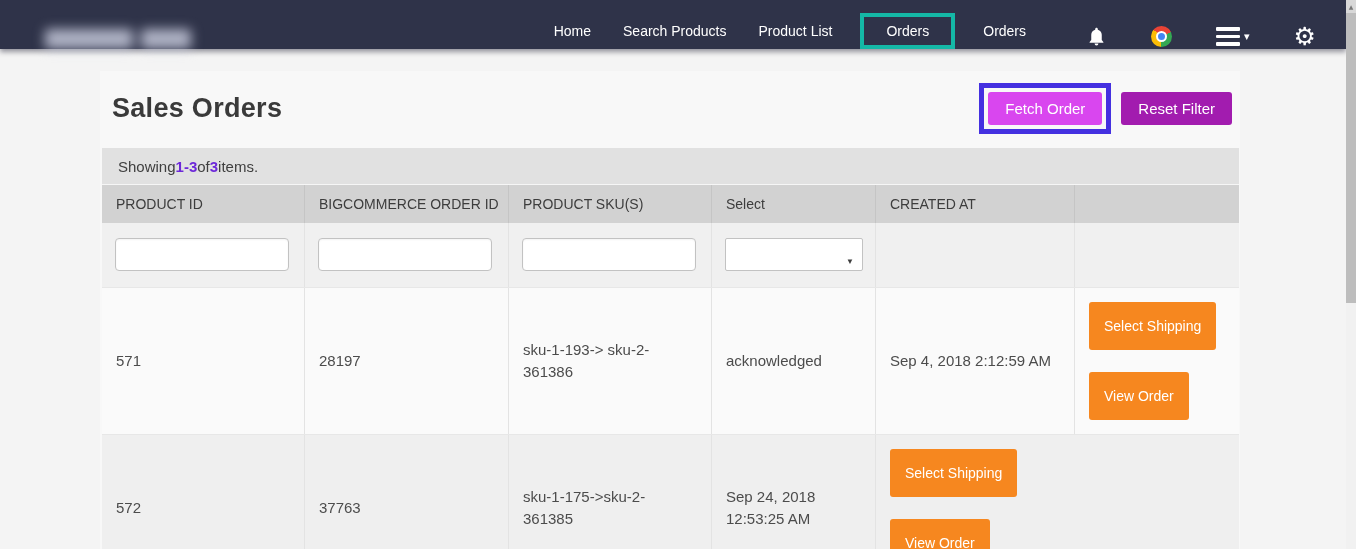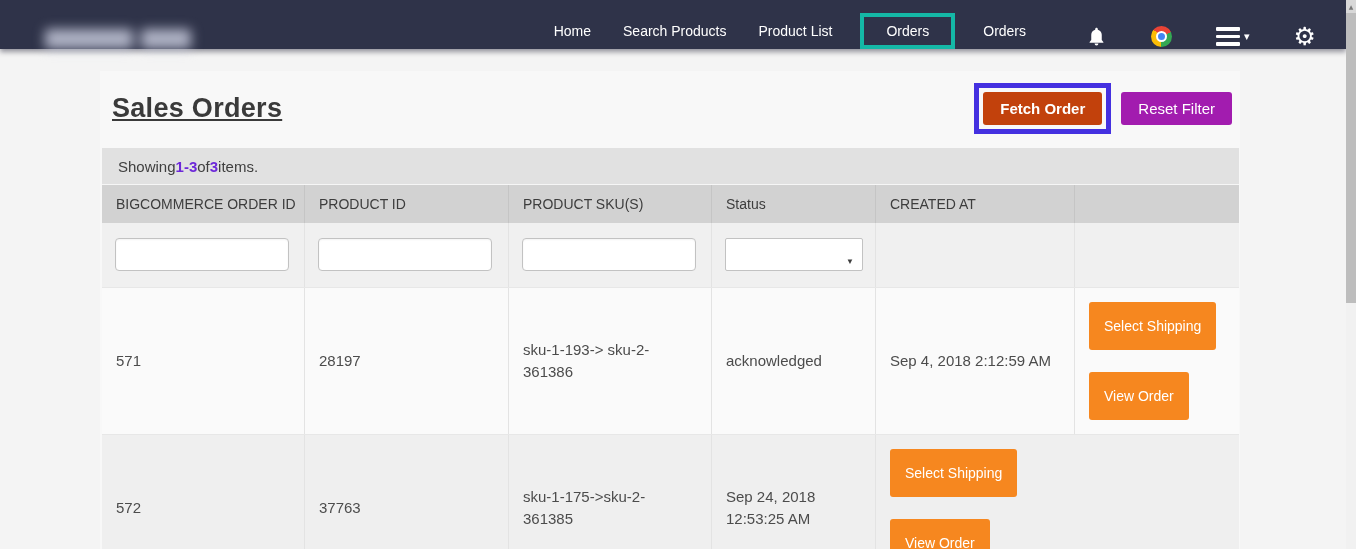--- a/index.html
+++ b/index.html
@@ -40,26 +40,26 @@
 
   
   .scrollbar { position:absolute; right:0; top:0; width:10px; height:549px; background:#F1F1F1; z-index:5; }
   .scroll-up { height:13px; background:#D8D8D8; color:#777; font-size:6px; text-align:center; line-height:13px; cursor:pointer; font-family:"DejaVu Sans", sans-serif; }
   .scroll-thumb { position:absolute; top:13px; left:0; width:10px; height:290px; background:#BDBDBD; cursor:grab; }
 
   
   .panel { position:absolute; top:71px; left:100px; width:1140px; height:478px; background:#f8f8f8; }
 
   .title-row { display:flex; align-items:center; padding:12px 8px 0 12px; height:62px; }
-  .page-title { font-size:27px; font-weight:bold; color:#3a3a3a; margin:0; letter-spacing:.3px;text-decoration:underline; }
+  .page-title { font-size:27px; font-weight:bold; color:#3a3a3a; margin:0; letter-spacing:.3px; }
   .toolbar { margin-left:auto; display:flex; align-items:center; }
   .btn { font-size:15px; color:#fff; border:none; border-radius:3px; padding:8px 17px;
          cursor:pointer; font-family:inherit; white-space:nowrap; }
   .fetch-highlight { border:5px solid #4430E0; padding:4px; }
-  .btn-fetch { background:#c2410c;font-weight:bold; }
+  .btn-fetch { background:#d946ef; }
   .btn-reset { background:#a21caf; margin-left:10px; }
 
   
   .table { margin:15px 1px 0 2px; width:1137px; background:#fff; }
   .summary-bar { background:#E1E1E1; height:37px; display:flex; align-items:center;
     padding-left:16px; font-size:15px; color:#3f3f3f; border-bottom:1px solid #f6f6f6; }
   .summary-bar b { font-weight:bold; color:#6d28d9; }
 
   .grid-row { display:grid; grid-template-columns:202px 204px 203px 164px 199px 165px; }
 
@@ -155,24 +155,24 @@
 
     <div class="summary-bar">
       <span>Showing </span>
         <b>1-3</b>
         <span> of </span>
         <b>3</b>
         <span> items.</span>
     </div>
 
     <div class="grid-row head-row">
+      <div class="head-cell">PRODUCT ID</div>
       <div class="head-cell">BIGCOMMERCE ORDER ID</div>
-      <div class="head-cell">PRODUCT ID</div>
       <div class="head-cell">PRODUCT SKU(S)</div>
-      <div class="head-cell">Status</div>
+      <div class="head-cell">Select</div>
       <div class="head-cell">CREATED AT</div>
       <div class="head-cell"></div>
     </div>
 
     <div class="grid-row filter-row">
       <div class="filter-cell">
         <input class="filter" type="text" value="" style="">
       </div>
       <div class="filter-cell">
         <input class="filter" type="text" value="" style="">

